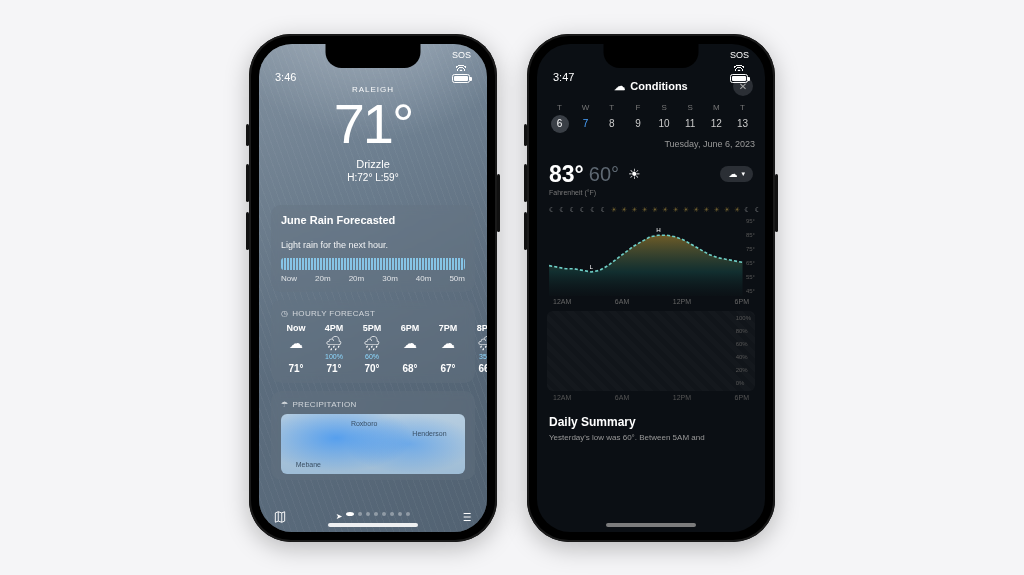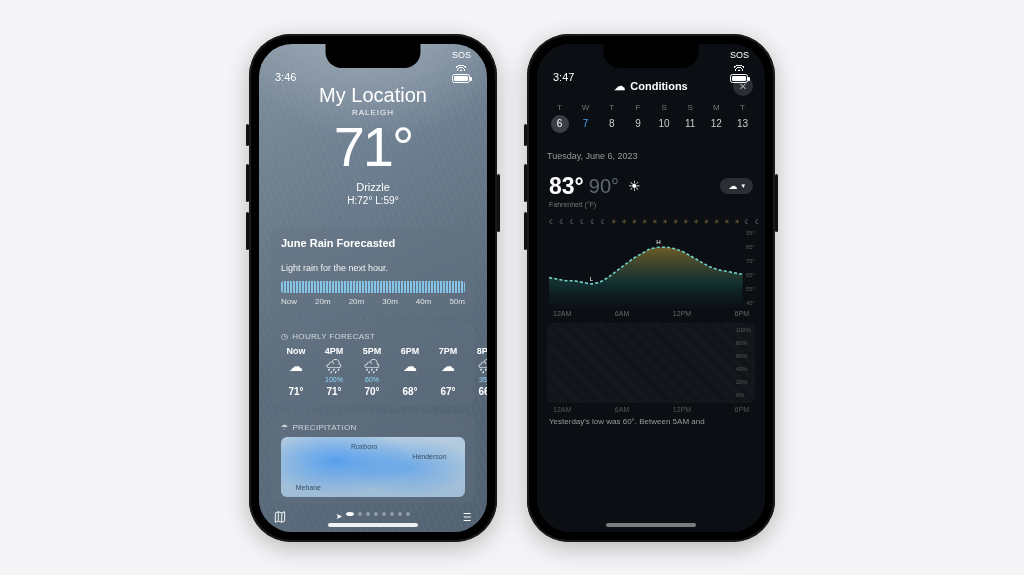--- a/index.html
+++ b/index.html
@@ -139,21 +139,21 @@
   .cond-header{display:flex;align-items:center;justify-content:center;position:relative;margin-top:6px;}
   .cond-header-title{font-size:11px;font-weight:600;display:flex;align-items:center;gap:5px;}
   .close-btn{position:absolute;right:2px;width:20px;height:20px;border-radius:50%;background:#2b2f35;display:flex;align-items:center;justify-content:center;font-size:10px;color:#aaa;}
 
   .daystrip{display:flex;justify-content:space-between;margin-top:10px;}
   .day{display:flex;flex-direction:column;align-items:center;gap:3px;width:25px;}
   .day-letter{font-size:8px;color:#777;}
   .day-num{font-size:10px;color:#ccc;width:18px;height:18px;display:flex;align-items:center;justify-content:center;border-radius:50%;}
   .day.selected .day-num{background:#3a3f46;color:#fff;}
   .day.today .day-num{color:#4aa3ff;}
-  .date-label{text-align:left;font-size:9px;color:#999;margin-top:18px;}
+  .date-label{text-align:right;font-size:9px;color:#999;margin-top:6px;}
 
   .hi-lo-row{display:flex;align-items:center;gap:5px;margin-top:12px;padding:0 2px;}
   .hi{font-size:23px;font-weight:600;}
   .lo{font-size:20px;font-weight:400;color:#5e6872;}
   .sun{font-size:14px;margin-left:4px;}
   .pill{margin-left:auto;background:#2b2f35;border-radius:11px;padding:3px 8px;font-size:9px;display:flex;align-items:center;gap:4px;}
   .unit-label{font-size:7px;color:#777;margin-top:1px;padding-left:2px;}
 
   .chart-wrap{margin-top:10px;}
   .chart-icons{display:flex;gap:4px;padding:0 2px;}
@@ -192,21 +192,20 @@
       <span class="status-right">
         <span>SOS</span>
         <span class="wifi-icon"></span>
         <span class="battery">
             <i style="width:83%"></i>
           </span>
       </span>
     </div>
 
     <div class="weather-content">
-      <div class="loc-title">My Location</div>
       <div class="loc-sub">RALEIGH</div>
       <div class="big-temp">71°</div>
       <div class="condition">Drizzle</div>
       <div class="hilo">H:72°  L:59°</div>
 
       <div class="card">
         <div class="card-title">June Rain Forecasted</div>
         <div class="card-sub">Light rain for the next hour.</div>
         <div class="minute-bar"></div>
         <div class="minute-labels">
@@ -366,21 +365,21 @@
           </div>
           <div class="day">
             <div class="day-letter">T</div>
   <div class="day-num">13</div>
           </div>
         </div>
       <div class="date-label">Tuesday, June 6, 2023</div>
 
       <div class="hi-lo-row">
         <span class="hi">83°</span>
-        <span class="lo">90°</span>
+        <span class="lo">60°</span>
         <span class="sun">☀︎</span>
         <span class="pill">
           <span>☁︎</span>
           <span style="font-size:7px">▾</span>
         </span>
       </div>
       <div class="unit-label">Fahrenheit (°F)</div>
 
       <div class="chart-wrap">
         <div class="chart-icons">
@@ -448,18 +447,19 @@
           <span>0%</span>
         </div>
       </div>
       <div class="rain-xlabels">
         <span>12AM</span>
         <span>6AM</span>
         <span>12PM</span>
         <span>6PM</span>
       </div>
 
+      <div class="section-h">Daily Summary</div>
       <div class="daily-summary">Yesterday's low was 60°. Between 5AM and</div>
     </div>
 
     <div class="home-indicator dark"></div>
   </div>
 </div>
 
 </body></html>

